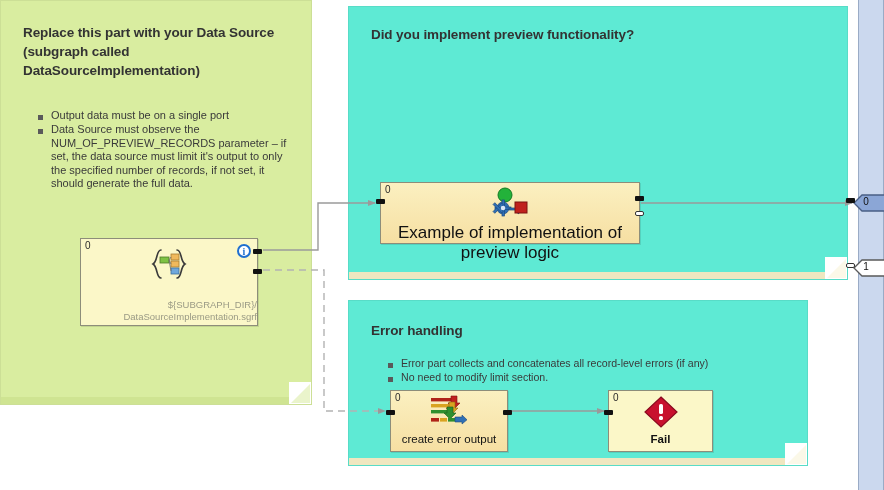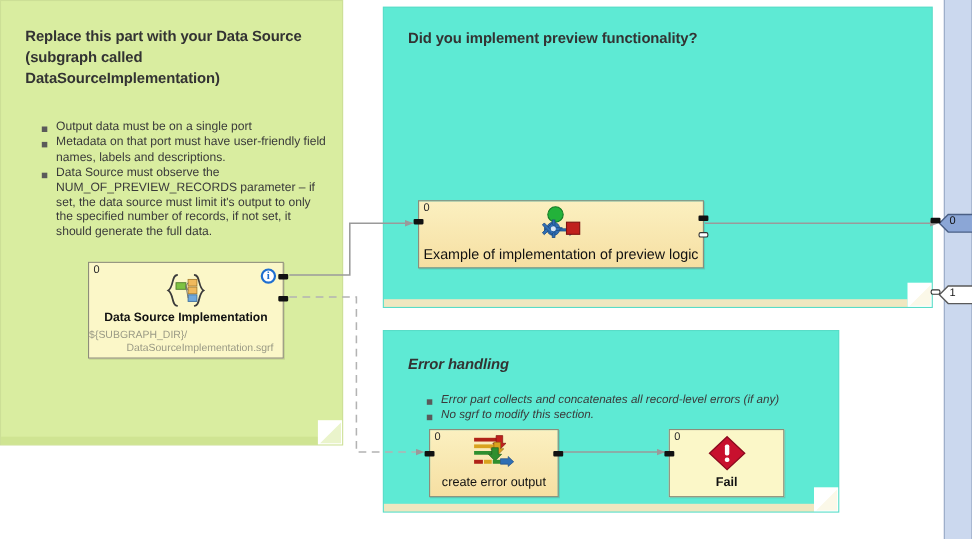--- a/index.html
+++ b/index.html
@@ -91,21 +91,21 @@
   .node-label {
     position: absolute;
     left: 0; right: 0;
     text-align: center;
     font-size: 11px;
     color: #111111;
   }
   .node-sub {
     position: absolute;
     left: 0; right: 0;
-    text-align: left;
+    text-align: right;
     font-size: 9.5px;
     color: #9a9a85;
     line-height: 12px;
   }
   .node-icon {
     position: absolute;
     left: 50%;
     transform: translateX(-50%);
   }
 
@@ -169,44 +169,43 @@
 </style>
 </head>
 <body>
 
 <div id="canvas">
 
   <div class="note note-green" style="left:0px; top:0px; width:312px; height:405px;text-decoration:underline;">
     <div class="note-title" style="left:22px; top:22px; width:268px; font-size:13.5px; line-height:19px;">Replace this part with your Data Source (subgraph called DataSourceImplementation)</div>
     <ul class="note-list" style="left:36px; top:88px; width:262px; font-size:11px; line-height:13.4px;margin-top:20px;">
       <li>Output data must be on a single port</li>
-      <li>Metadata on that port must have user-friendly field names, labels and descriptions.</li>
       <li>Data Source must observe the NUM_OF_PREVIEW_RECORDS parameter – if set, the data source must limit it's output to only the specified number of records, if not set, it should generate the full data.</li>
     </ul>
     <div class="footerbar"></div>
     <div class="fold">
       <div class="fold-tri"></div>
     </div>
   </div>
 
   <div class="note note-cream" style="left:348px; top:6px; width:500px; height:274px;">
     <div class="note-title" style="left:22px; top:18px; width:460px; font-size:13.5px; line-height:19px;">Did you implement preview functionality?</div>
     <ul class="note-list" style="left:38px; top:52px; width:448px; font-size:10.6px; line-height:13.2px;">
     </ul>
     <div class="footerbar"></div>
     <div class="fold">
       <div class="fold-tri"></div>
     </div>
   </div>
 
-  <div class="note note-cream" style="left:348px; top:300px; width:415px; height:166px;font-style:italic;">
+  <div class="note note-cream" style="left:348px; top:300px; width:460px; height:166px;">
     <div class="note-title" style="left:22px; top:20px; width:440px; font-size:13.5px; line-height:19px;">Error handling</div>
     <ul class="note-list" style="left:38px; top:56px; width:448px; font-size:10.6px; line-height:13.2px;">
       <li>Error part collects and concatenates all record-level errors (if any)</li>
-      <li>No sgrf to modify this section.</li>
+      <li>No need to modify limit section.</li>
     </ul>
     <div class="footerbar"></div>
     <div class="fold">
       <div class="fold-tri"></div>
     </div>
   </div>
 
   <svg class="edges">
     <defs>
       <marker id="arr" markerWidth="8" markerHeight="8" refX="7" refY="3" orient="auto" markerUnits="userSpaceOnUse">
@@ -233,21 +232,20 @@
         <path d="M15,3 C10,3 12,14 7,17 C12,20 10,31 15,31" fill="none" stroke="#3b3b3b" stroke-width="1.6" stroke-linecap="round"></path>
         <path d="M31,3 C36,3 34,14 39,17 C34,20 36,31 31,31" fill="none" stroke="#3b3b3b" stroke-width="1.6" stroke-linecap="round"></path>
         <rect x="14" y="10" width="9" height="6" fill="#7ec243" stroke="#4e7c2a" stroke-width="0.8"></rect>
         <rect x="25" y="7" width="8" height="6" fill="#f0b95c" stroke="#a87e32" stroke-width="0.8"></rect>
         <rect x="25" y="14" width="8" height="6" fill="#f0b95c" stroke="#a87e32" stroke-width="0.8"></rect>
         <rect x="25" y="21" width="8" height="6" fill="#6fa8dc" stroke="#3d6f9e" stroke-width="0.8"></rect>
         <path d="M23,13 L25,10 M23,13 L25,17 M23,13 L25,24" stroke="#6b6b6b" stroke-width="0.8" fill="none"></path>
       </svg>
     </div>
 
-    <div class="node-label" style="top:44px; font-weight:bold; font-size:11px;">Data Source Implementation</div>
     <div class="node-sub" style="top:60px;">${SUBGRAPH_DIR}/</div>
     <div class="node-sub" style="top:72px;padding-left:34px;">DataSourceImplementation.sgrf</div>
 
     <div class="port" style="right:-5px; top:10px;"></div>
     <div class="port" style="right:-5px; top:30px;"></div>
   </div>
 
   <div class="node node-grad" style="left:380px; top:182px; width:260px; height:62px;">
     <div class="node-portnum">0</div>
 
@@ -260,21 +258,21 @@
           <rect x="8" y="20" width="16" height="2.5"></rect>
           <rect x="10" y="15" width="2.5" height="12" transform="rotate(45 11 21)"></rect>
           <rect x="10" y="15" width="2.5" height="12" transform="rotate(-45 11 21)"></rect>
         </g>
         <circle cx="16" cy="21" r="2.3" fill="#d8e6f5"></circle>
         <path d="M22,21 L31,21 L31,17 L37,22 L31,27 L31,23 L22,23 z" fill="#2f6fb5" stroke="#1d4a80" stroke-width="0.7"></path>
         <rect x="28" y="15" width="12" height="11" fill="#c0211d" stroke="#7d1210" stroke-width="1"></rect>
       </svg>
     </div>
 
-    <div class="node-label" style="top:40px; font-size:13px;">Example of implementation of preview logic</div>
+    <div class="node-label" style="top:40px; font-size:17px;">Example of implementation of preview logic</div>
 
     <div class="port" style="left:-5px; top:16px;"></div>
     <div class="port" style="right:-5px; top:13px;"></div>
     <div class="port-hollow" style="right:-5px; top:28px;"></div>
   </div>
 
   <div class="node node-grad" style="left:390px; top:390px; width:118px; height:62px;">
     <div class="node-portnum">0</div>
 
     <div class="node-icon" style="top:4px; width:44px; height:32px;">

